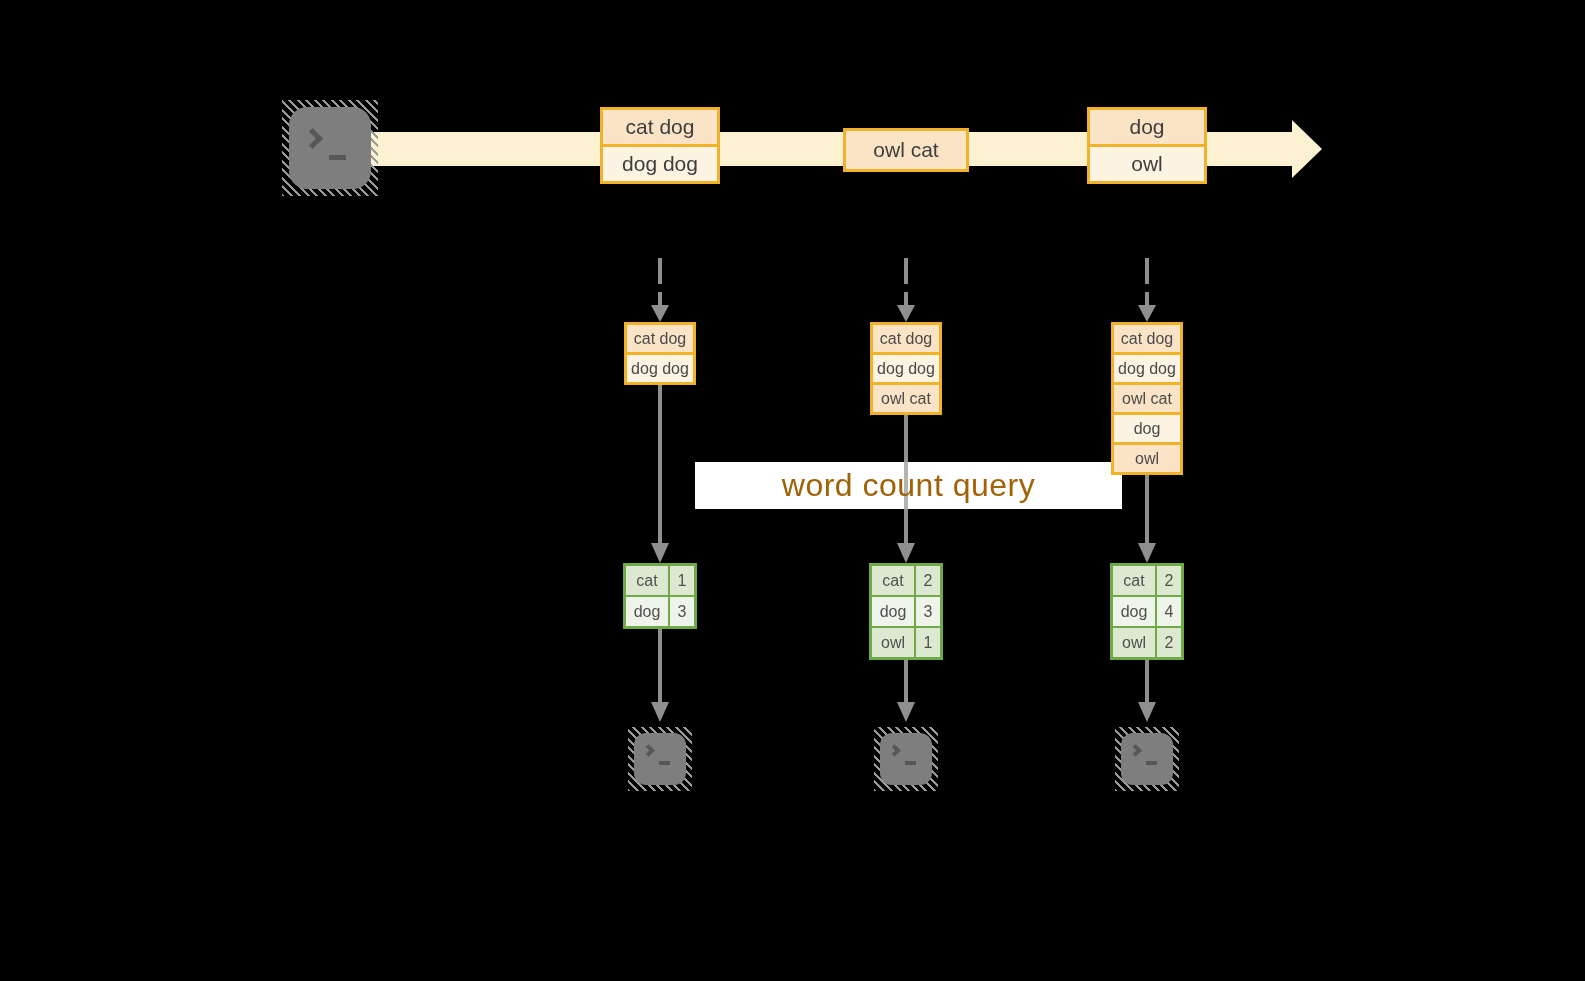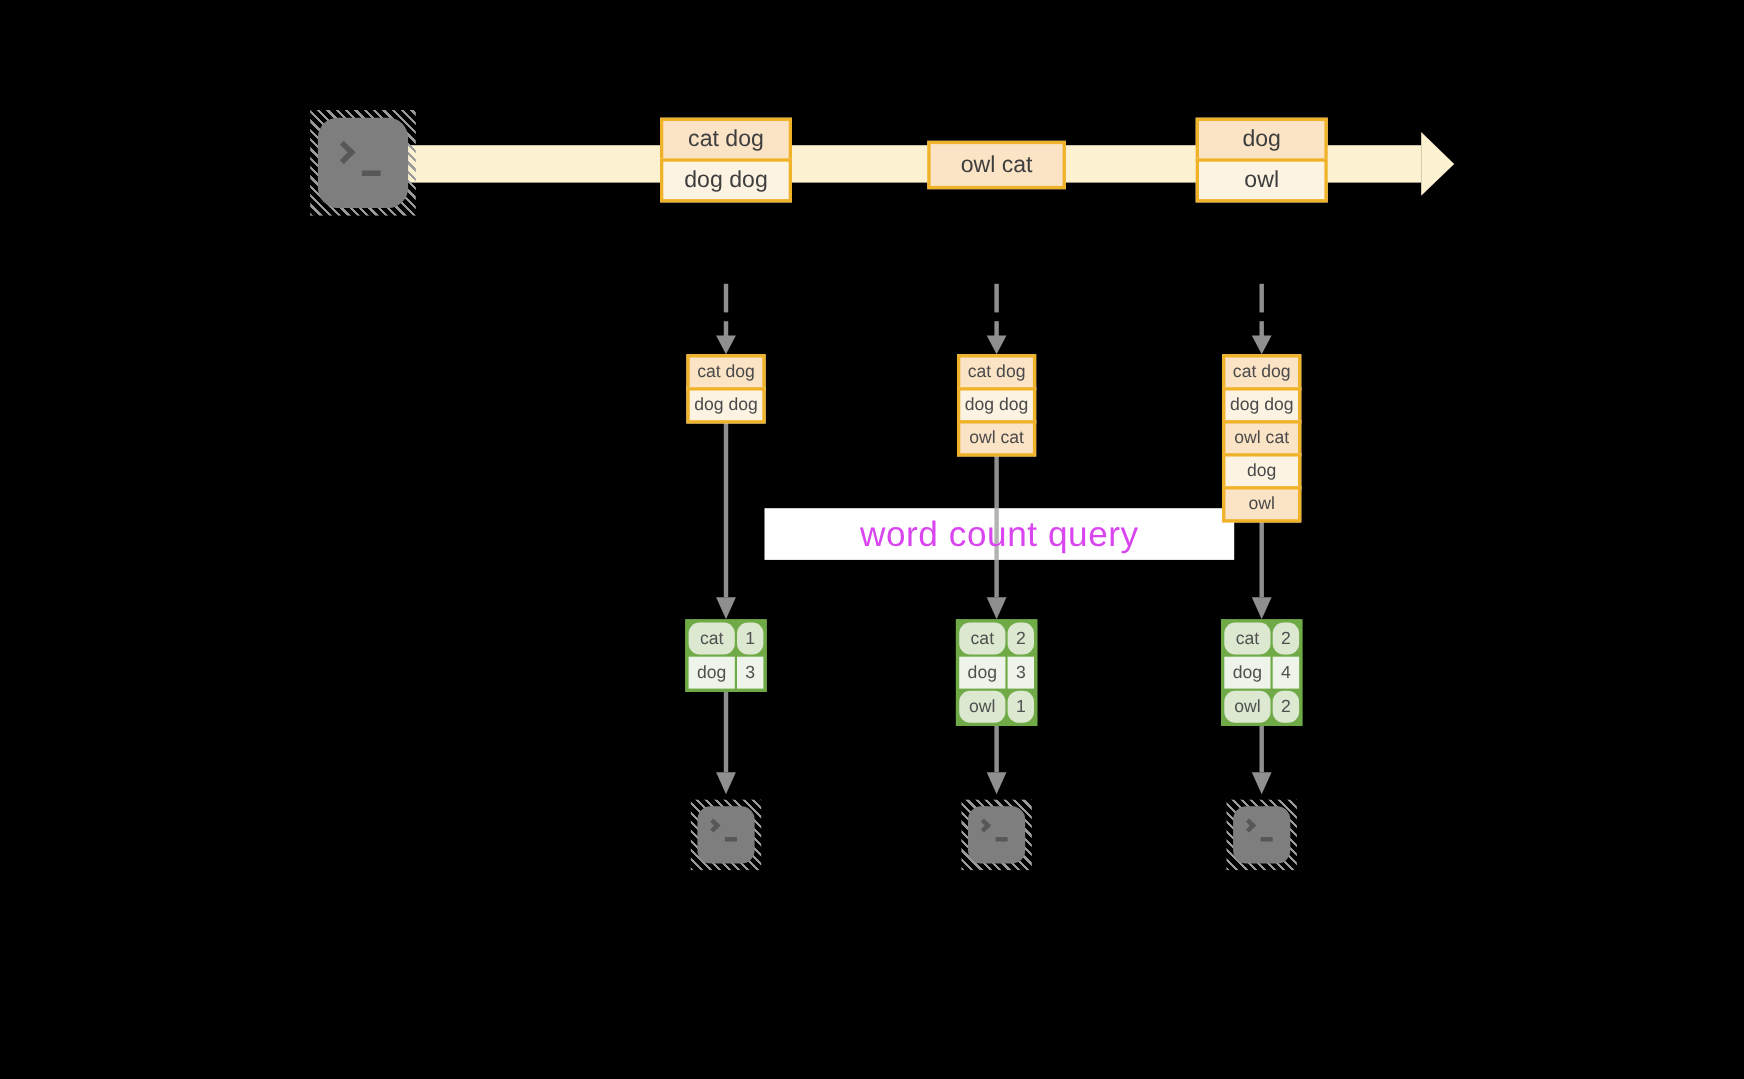--- a/index.html
+++ b/index.html
@@ -69,33 +69,33 @@
     width:0;height:0;z-index:2;
     border-left:9px solid transparent;border-right:9px solid transparent;
     border-top:17px solid #8f8f8f;
   }
 
   
   .query-box{background:#ffffff;z-index:1;}
   .query-line{width:4px;background:#b3b3b3;z-index:2;}
   .query-title{
     display:flex;align-items:center;justify-content:center;
-    font-size:32px;color:#d946ef;z-index:3;letter-spacing:0.5px;
+    font-size:32px;color:#a16207;z-index:3;letter-spacing:0.5px;
   }
 
   
   .count-table{
     display:grid;grid-template-columns:42px 24px;gap:2px;
     background:#6faa47;border:3px solid #6faa47;z-index:2;
   }
   .count-cell{
     height:29px;display:flex;align-items:center;justify-content:center;
     font-size:16px;color:#505050;
   }
-  .count-cell:nth-child(4n+1),.count-cell:nth-child(4n+2){background:#dce8d0;border-radius:10px;}
+  .count-cell:nth-child(4n+1),.count-cell:nth-child(4n+2){background:#dce8d0;}
   .count-cell:nth-child(4n+3),.count-cell:nth-child(4n){background:#eef4e9;}
 </style>
 </head>
 <body>
 
 <div class="canvas">
 
   <div class="abs term term-src" style="left:282px;top:100px;width:96px;height:96px;">
     <div class="term-inner">
       <span class="chev"></span>

